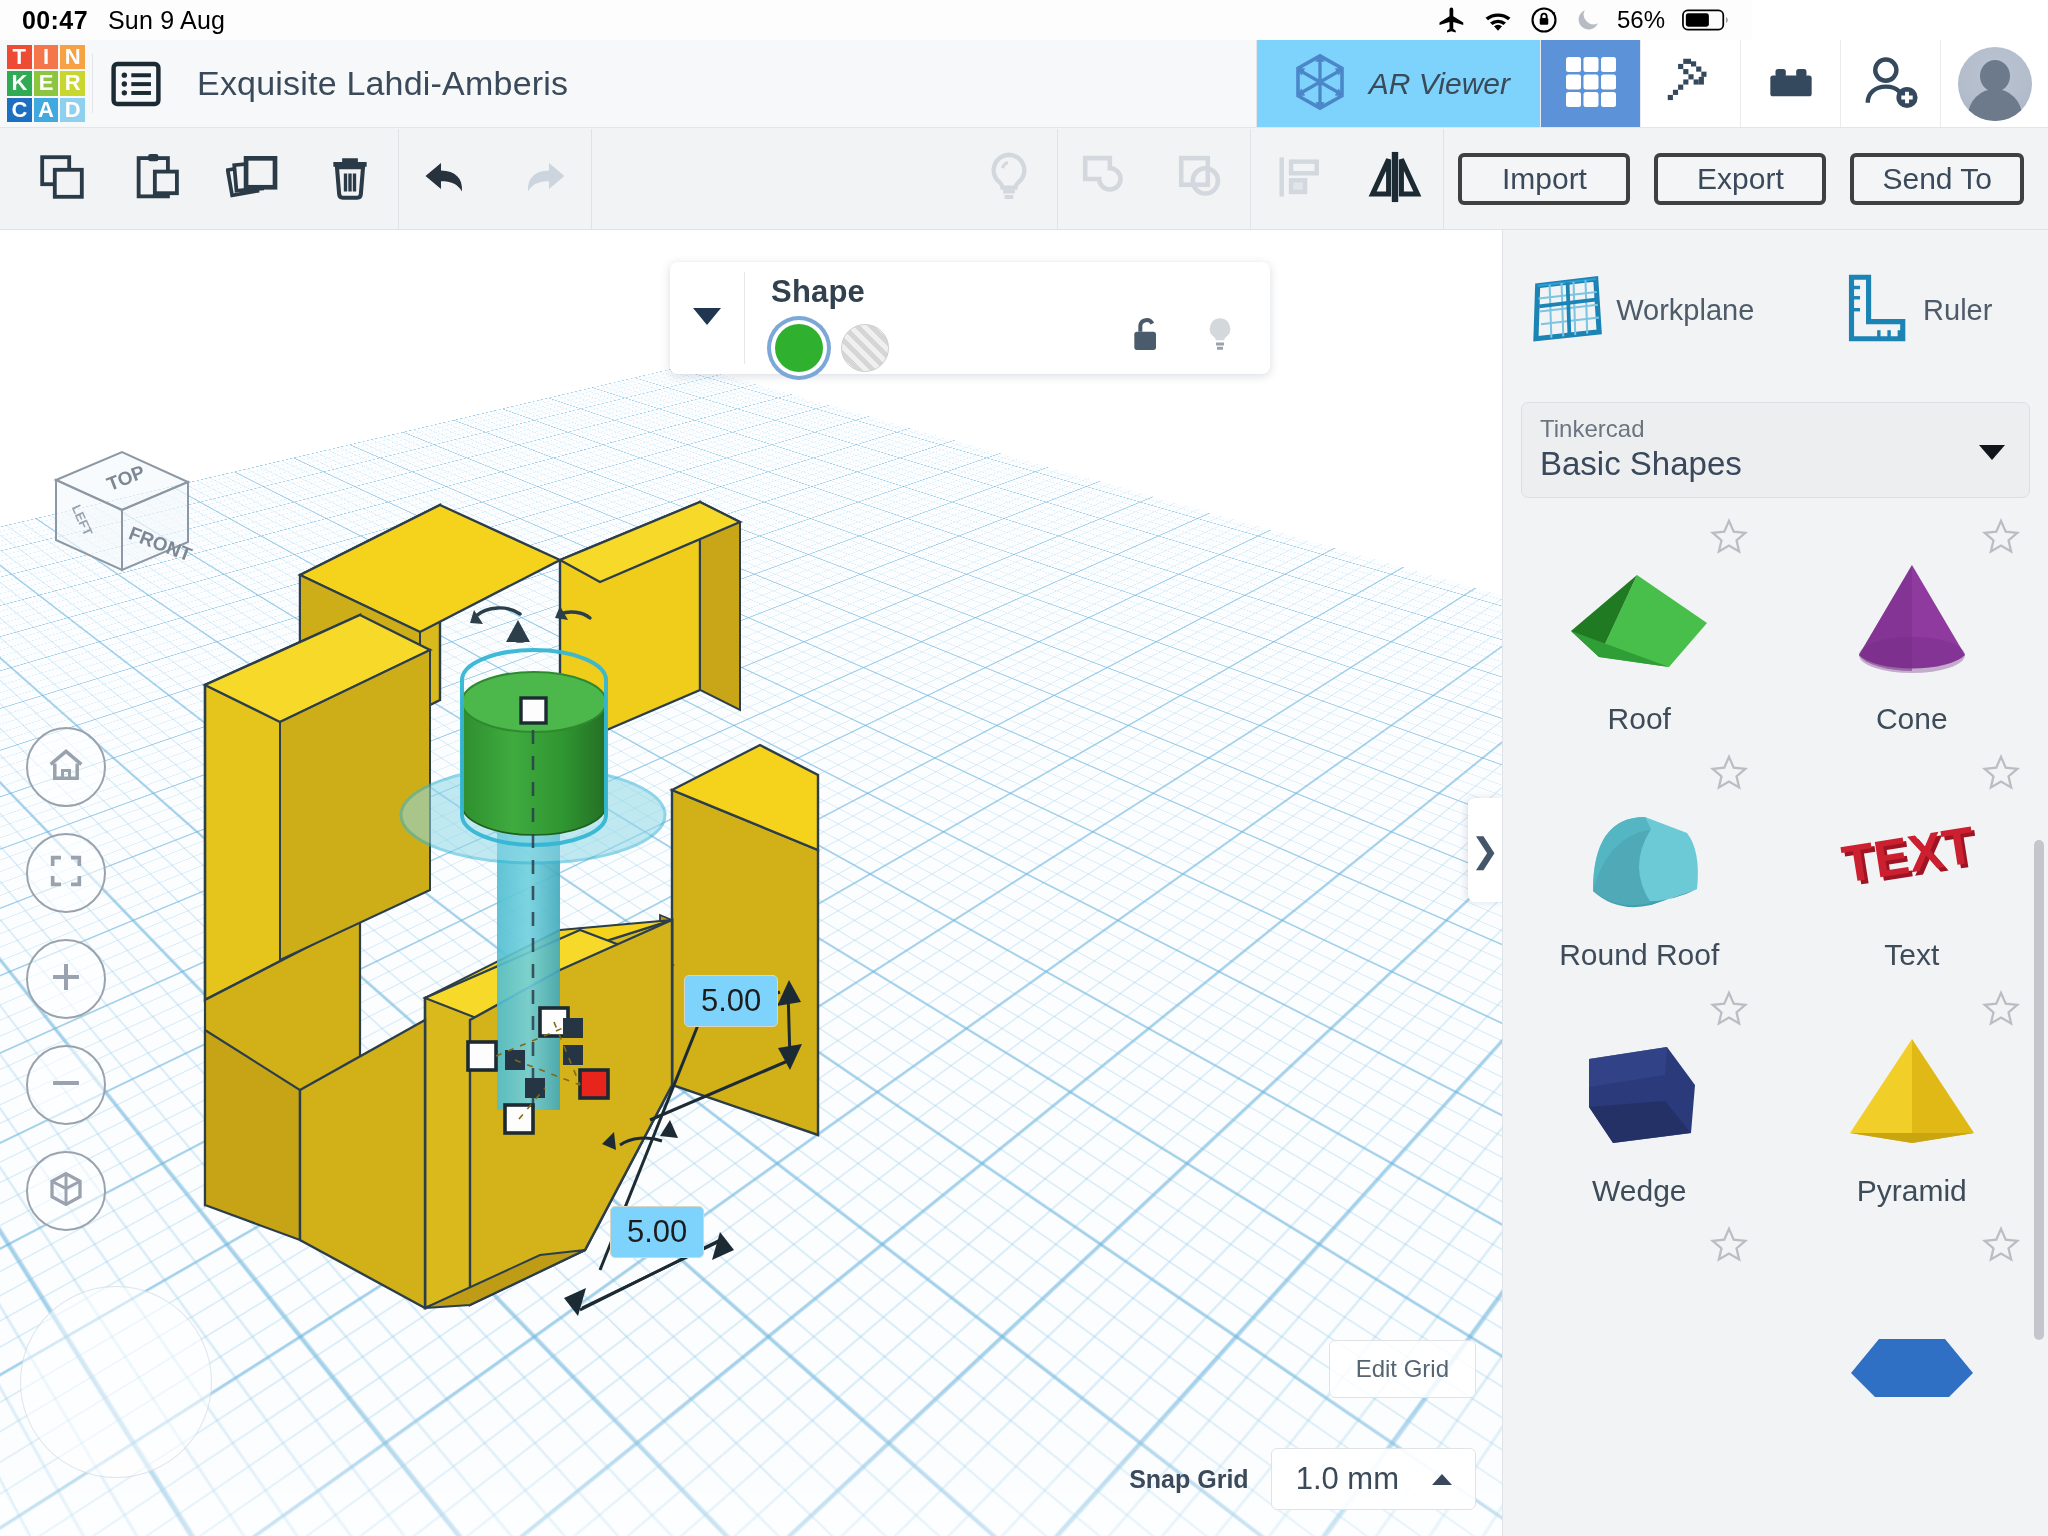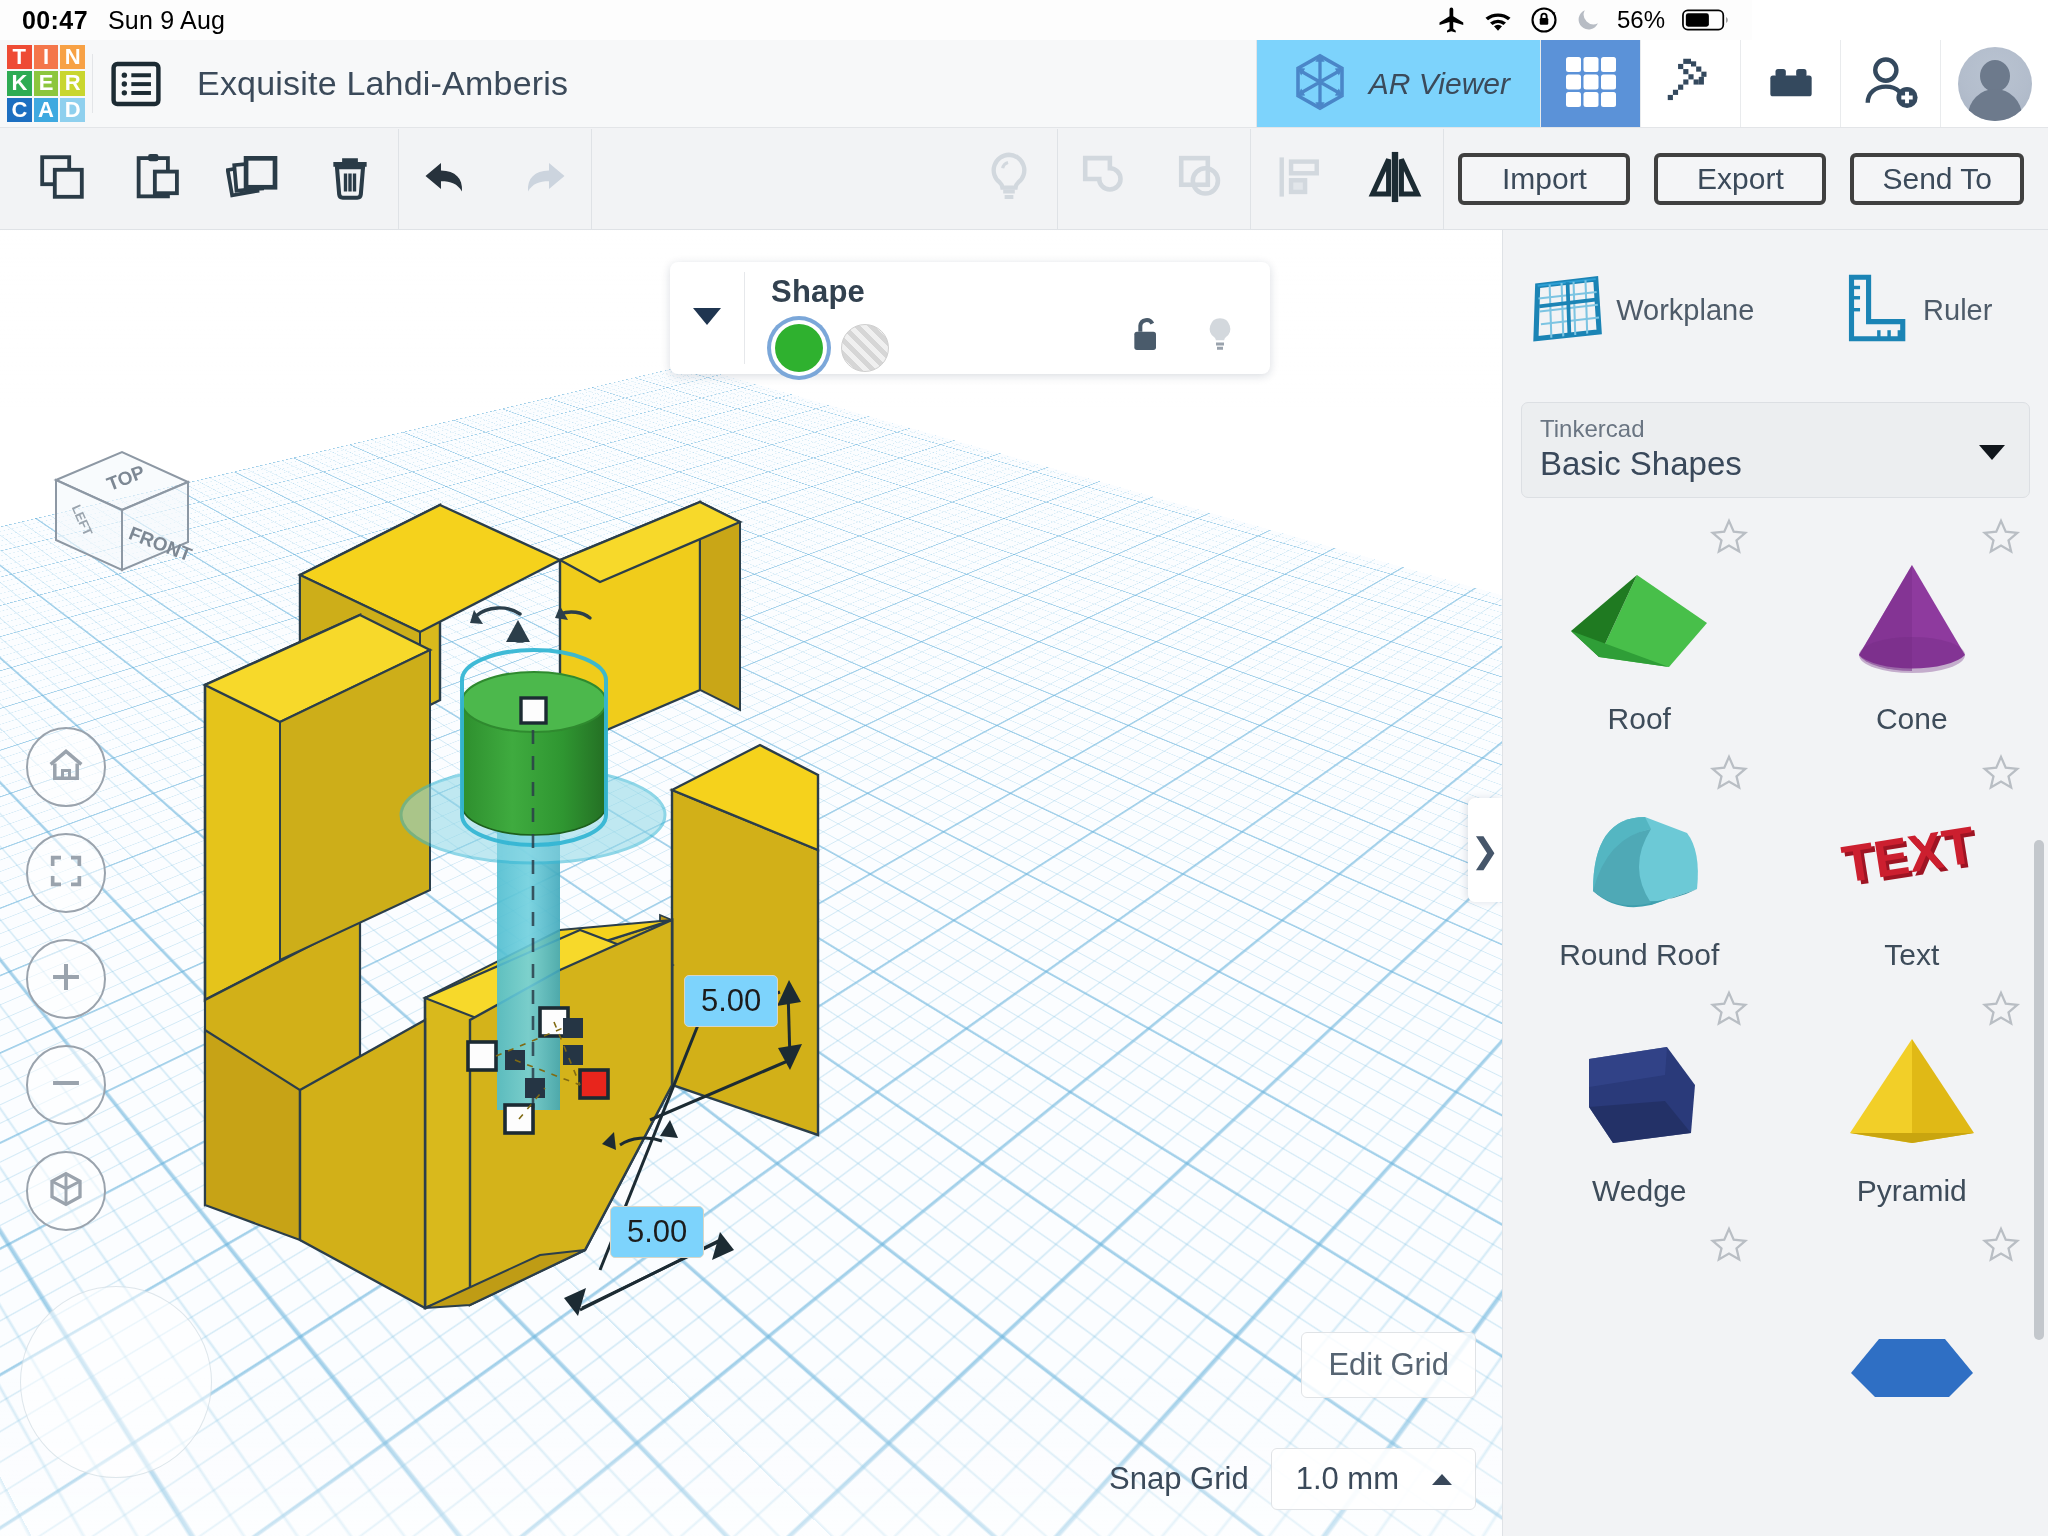--- a/index.html
+++ b/index.html
@@ -149,26 +149,26 @@
   .swatch.solid { background: #2fb12f; box-shadow: 0 0 0 4px #fff, 0 0 0 8px #7ba7d9; margin: 4px; }
   .swatch.hole {
     background: repeating-linear-gradient(45deg, #d6d6d6 0 5px, #f0f0f0 5px 10px);
     border: 1px solid #cfcfcf;
   }
   .sp-right { position: absolute; right: 30px; top: 50px; display: flex; align-items: center; gap: 34px; }
 
   .edit-grid-btn {
     position: absolute; right: 26px; bottom: 138px; padding: 14px 26px;
     background: rgba(255,255,255,.82); border: 1px solid #e0e3e6; border-radius: 6px;
-    font-size: 31px; color: #566472; z-index: 20;
+    font-size: 24px; color: #566472; z-index: 20;
   }
   .snap-row {
     position: absolute; right: 26px; bottom: 26px; display: flex; align-items: center; gap: 22px; z-index: 20;
   }
-  .snap-label { font-size: 31px; color: #3b4a5a; }
+  .snap-label { font-size: 25px; color: #3b4a5a; font-weight: bold; }
   .snap-select {
     display: flex; align-items: center; gap: 30px; padding: 12px 20px 12px 24px;
     background: rgba(255,255,255,.9); border: 1px solid #e0e3e6; border-radius: 6px;
     font-size: 31px; color: #3b4a5a;
   }
   .panel-handle {
     position: absolute; right: 0; top: 568px; width: 34px; height: 104px;
     background: #ffffff; border-radius: 7px 0 0 7px; box-shadow: -2px 0 7px rgba(20,40,70,.13);
     display: flex; align-items: center; justify-content: center;
     font-size: 34px; color: #46566a; z-index: 25;

